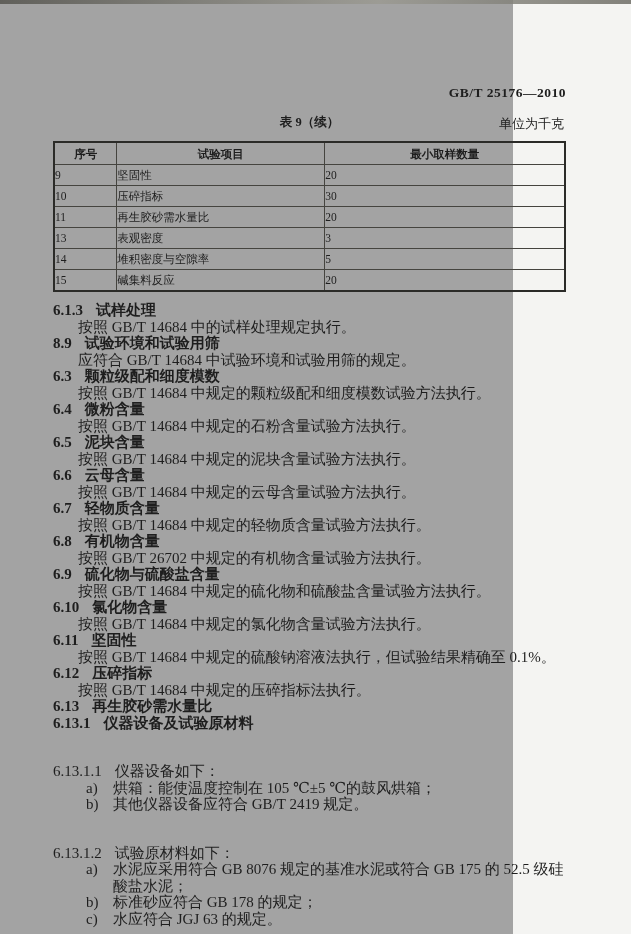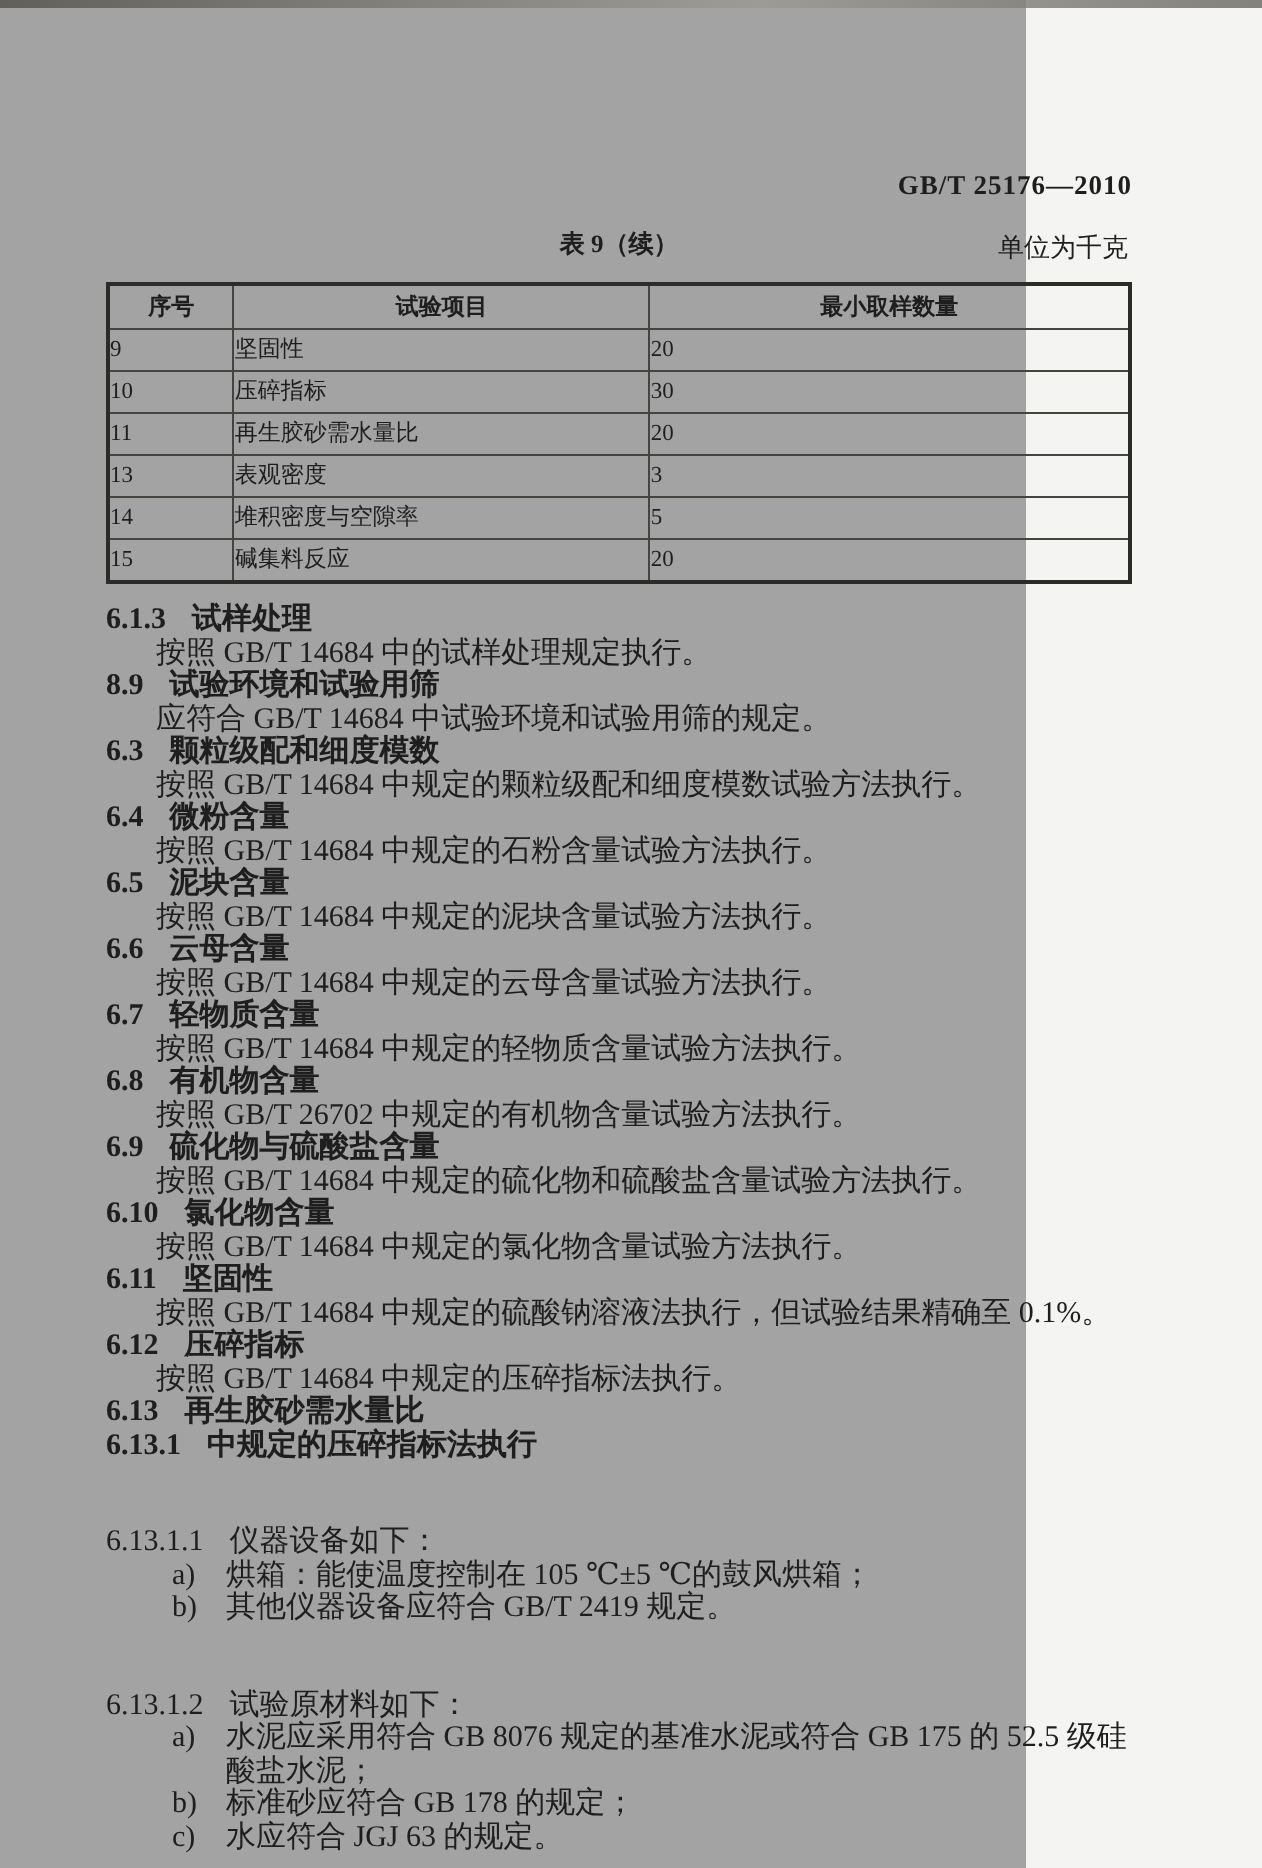--- a/index.html
+++ b/index.html
@@ -203,21 +203,21 @@
       <div>
         <div class="sec-head"><span class="sec-num">6.12</span><span>压碎指标</span></div>
         <p class="sec-body">按照 GB/T 14684 中规定的压碎指标法执行。</p>
       </div>
 
       <div>
         <div class="sec-head"><span class="sec-num">6.13</span><span>再生胶砂需水量比</span></div>
       </div>
 
       <div>
-        <div class="sec-head"><span class="sec-num">6.13.1</span><span>中规定的压碎指标法执行</span></div>
+        <div class="sec-head"><span class="sec-num">6.13.1</span><span>仪器设备及试验原材料</span></div>
       </div>
 
       <div>
         <div class="sec-head plain"><span class="sec-num">6.13.1.1</span><span>仪器设备如下：</span></div>
         <div class="sec-item">
             <span class="item-label">a)</span>
             <span class="item-text">烘箱：能使温度控制在 105 ℃±5 ℃的鼓风烘箱；</span>
           </div>
         <div class="sec-item">
             <span class="item-label">b)</span>

